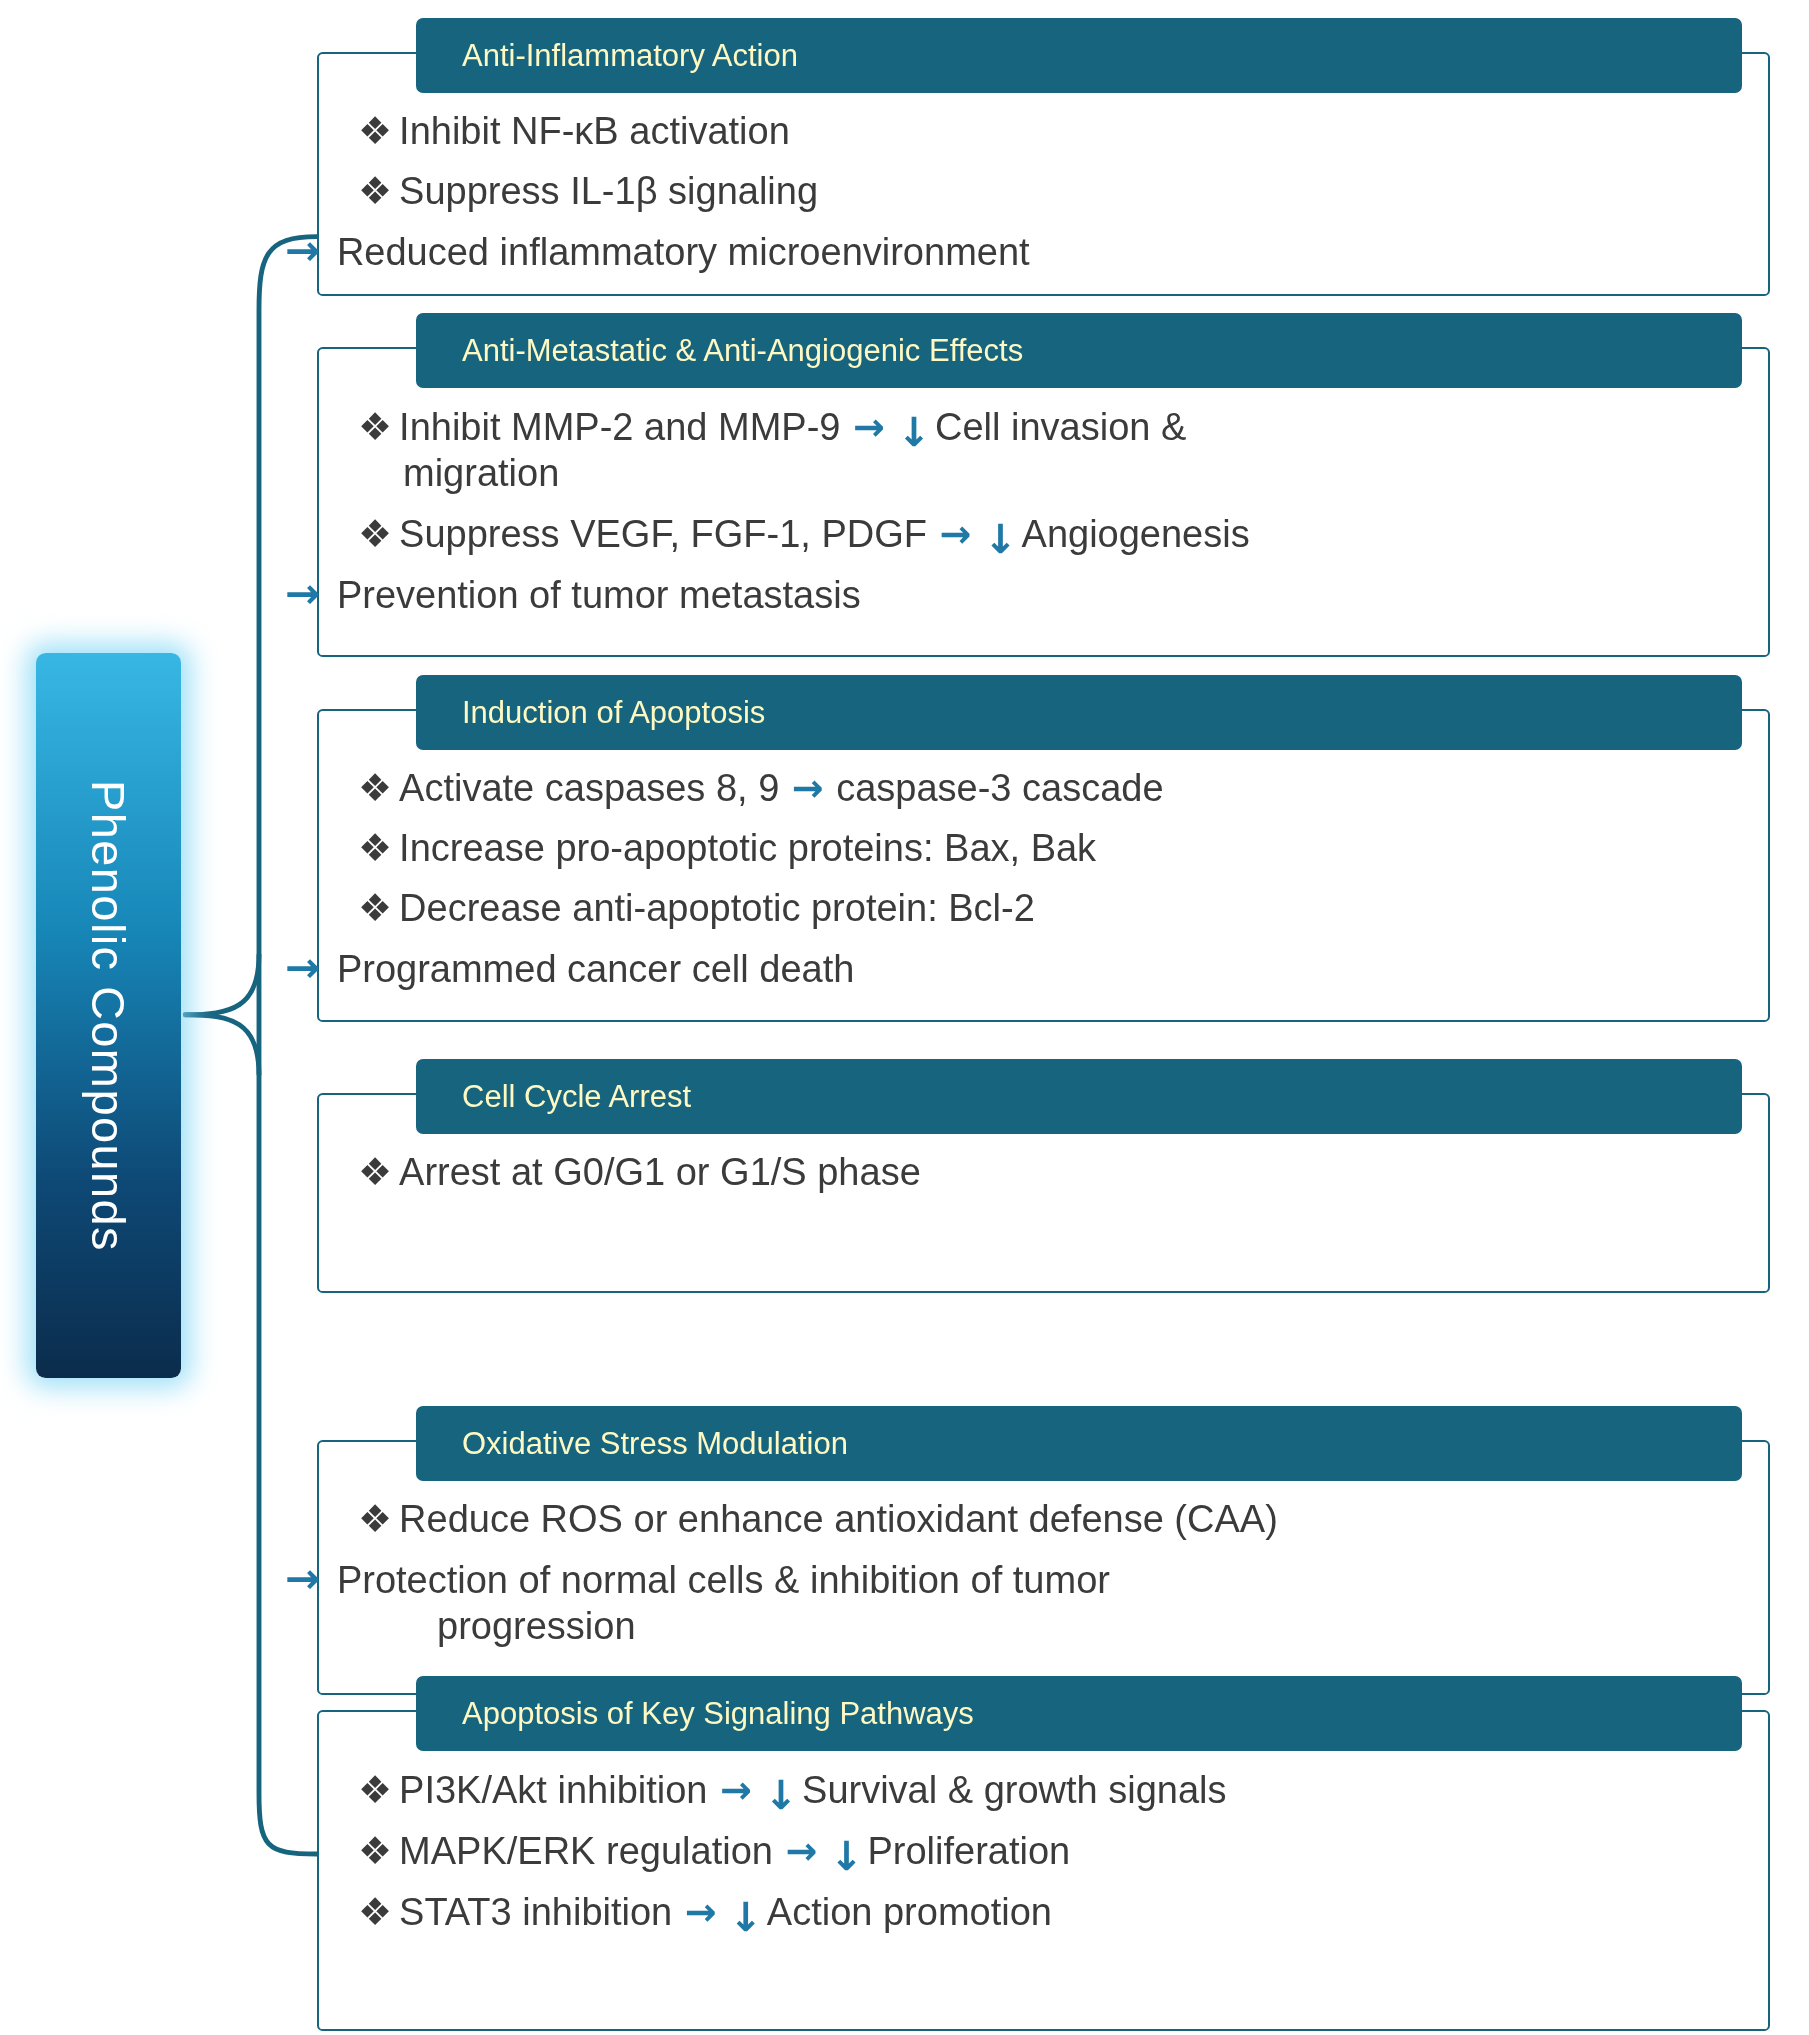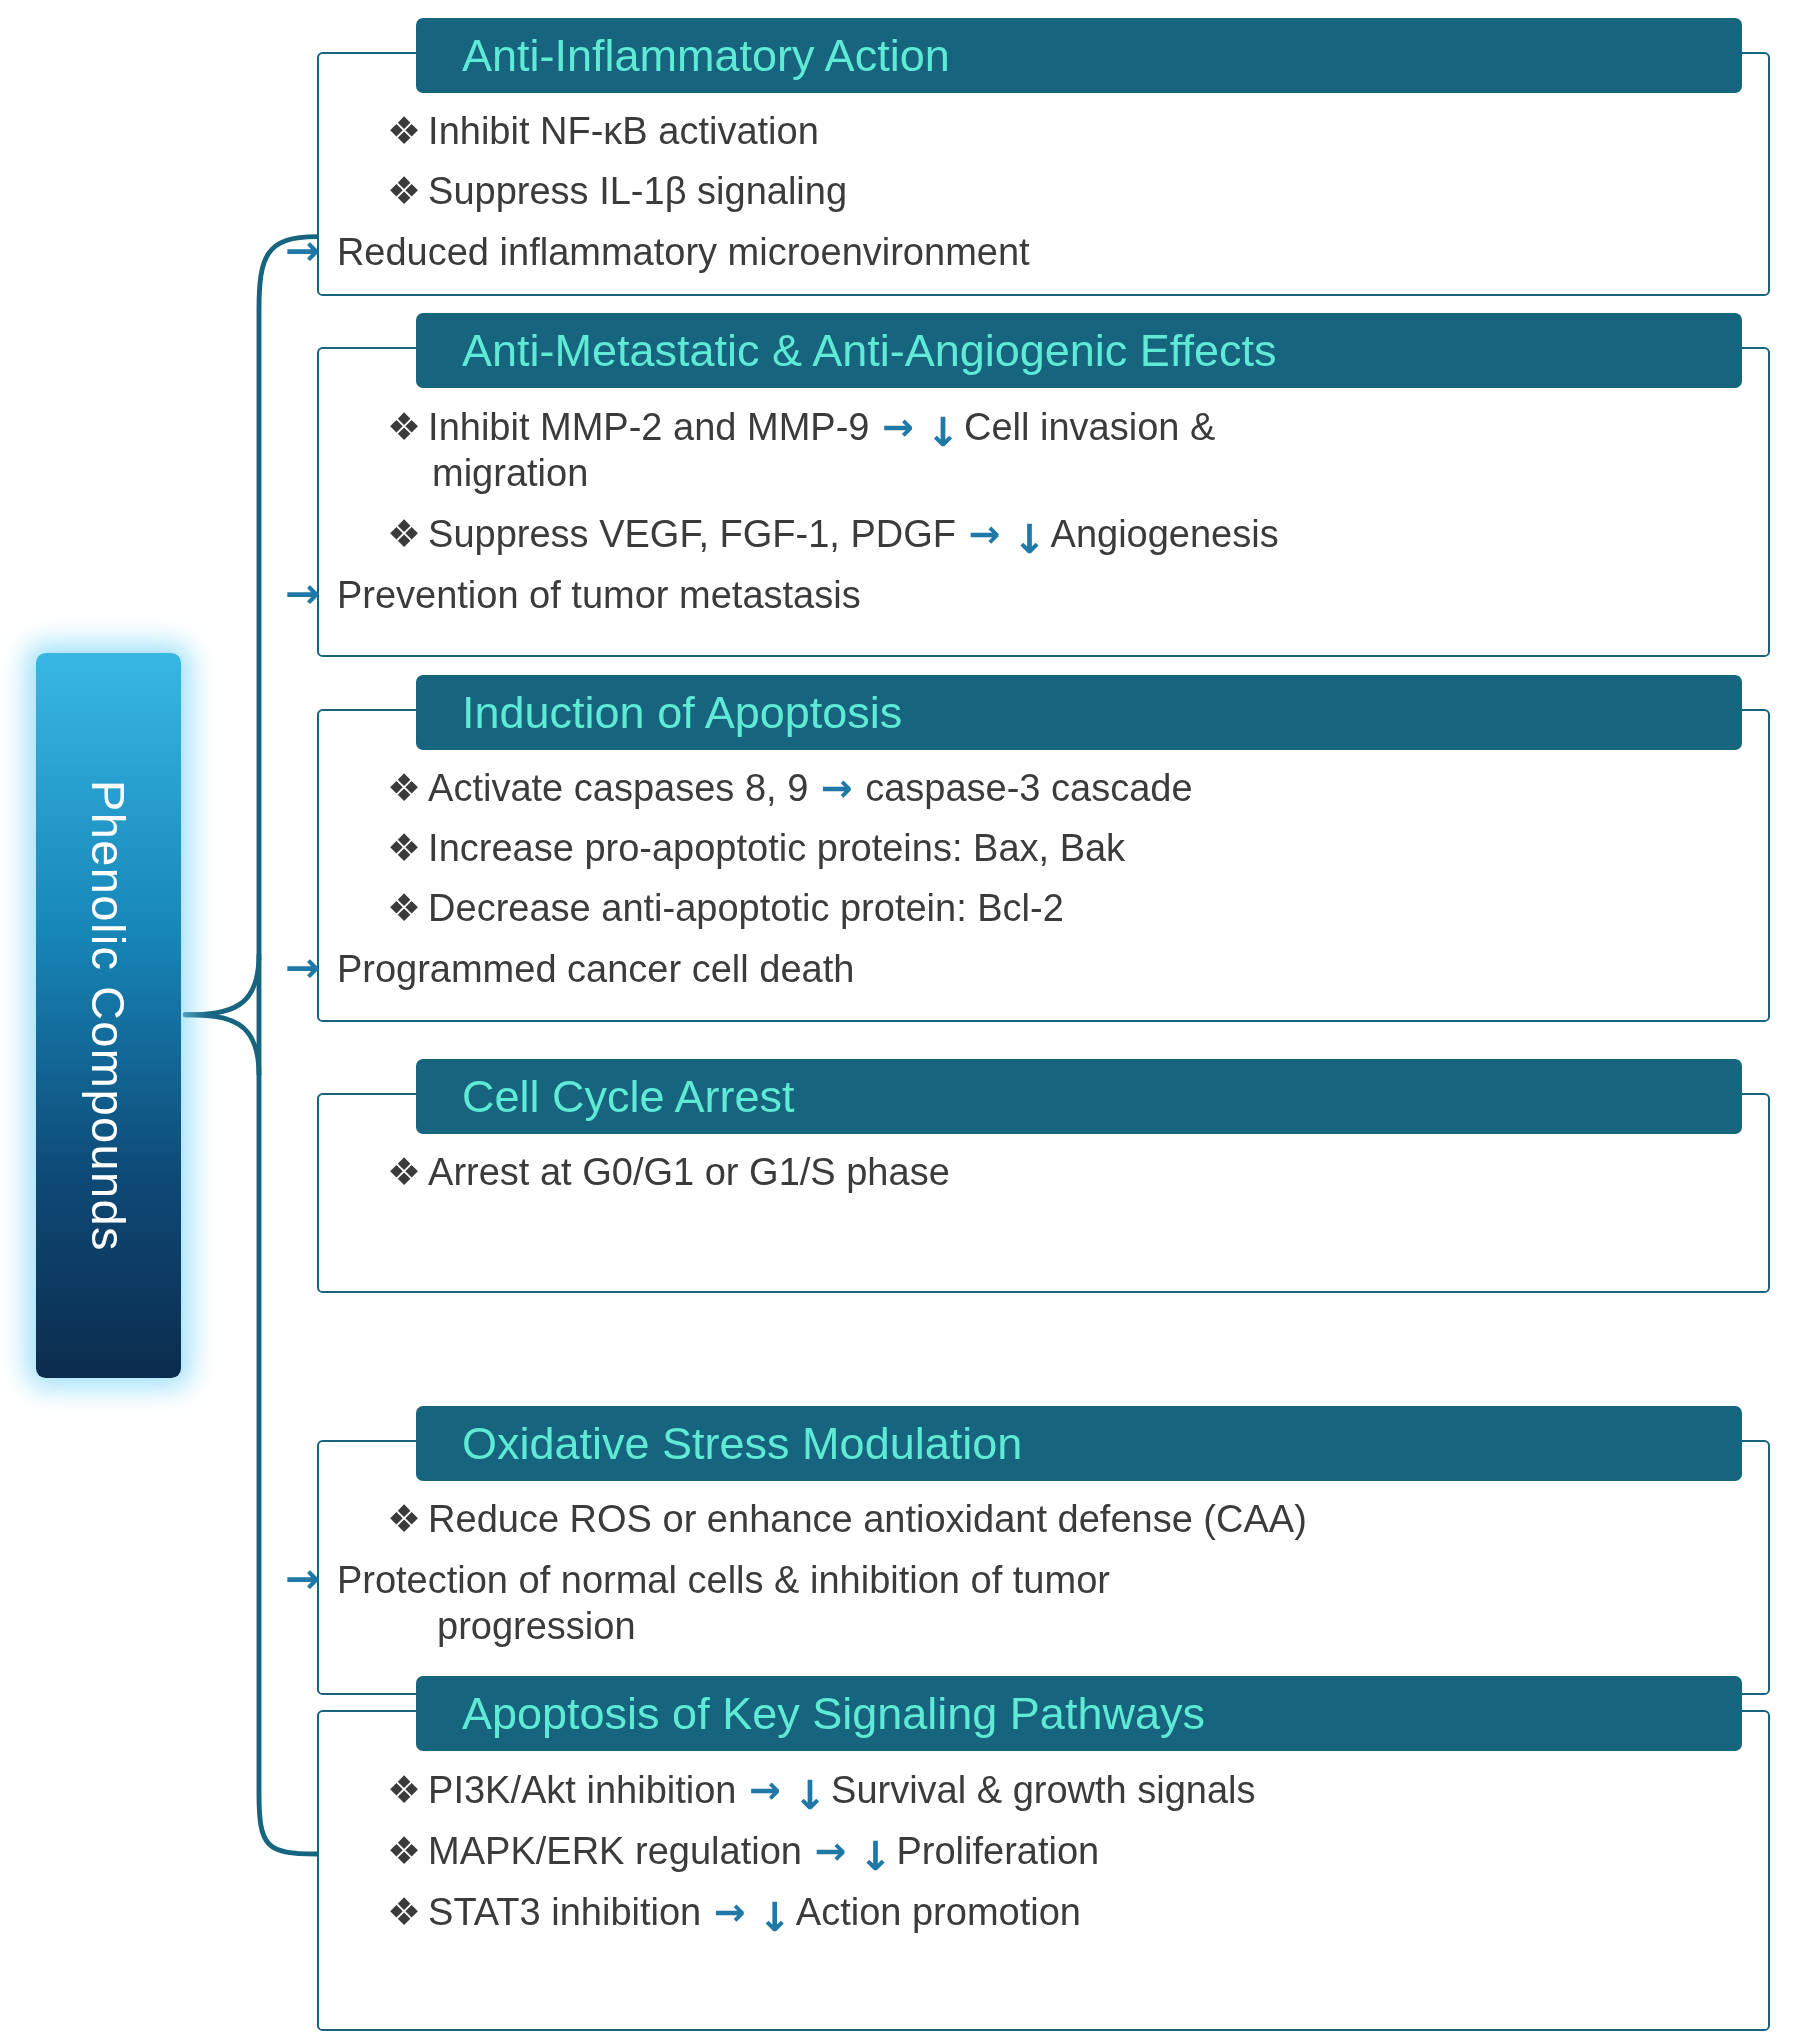--- a/index.html
+++ b/index.html
@@ -34,26 +34,26 @@
   .s2{top:709px;height:313px}
   .s3{top:1093px;height:200px}
   .s4{top:1440px;height:255px}
   .s5{top:1710px;height:321px}
 
   .sec-h{
     position:absolute;top:-36px;left:97px;width:1326px;height:75px;
     background:var(--header-bg,#17647F);border-radius:7px;
     display:flex;align-items:center;padding-left:46px;box-sizing:border-box;
   }
-  .sec-h span{color:#5eead4;font-size:45px;line-height:1;}
+  .sec-h span{color:#fef9c3;font-size:31px;line-height:1;}
 
   .sec-c{position:absolute;top:40px;left:0;right:21px;font-size:38px;line-height:46px;}
 
   .line{margin-top:14px;}
-  .bullet-line{padding-left:113px;text-indent:-45px;}
+  .bullet-line{padding-left:84px;text-indent:-45px;}
   .result-line{padding-left:118px;text-indent:-152px;}
   .cont{display:block;text-indent:0;}
 
   .bullet{margin-right:7px;font-family:"DejaVu Sans",sans-serif;}
   .ar{color:var(--arrow,#1F78A6);font-weight:700;margin:0 12.5px;font-family:"DejaVu Sans",sans-serif;}
   .dn{color:var(--arrow,#1F78A6);font-weight:700;position:relative;top:6.3px;margin-right:4.2px;font-size:40px;font-family:"DejaVu Sans",sans-serif;}
   .res-ar{color:var(--arrow,#1F78A6);font-weight:700;font-size:42px;margin-right:16.7px;font-family:"DejaVu Sans",sans-serif;}
 </style>
 </head>
 <body>

